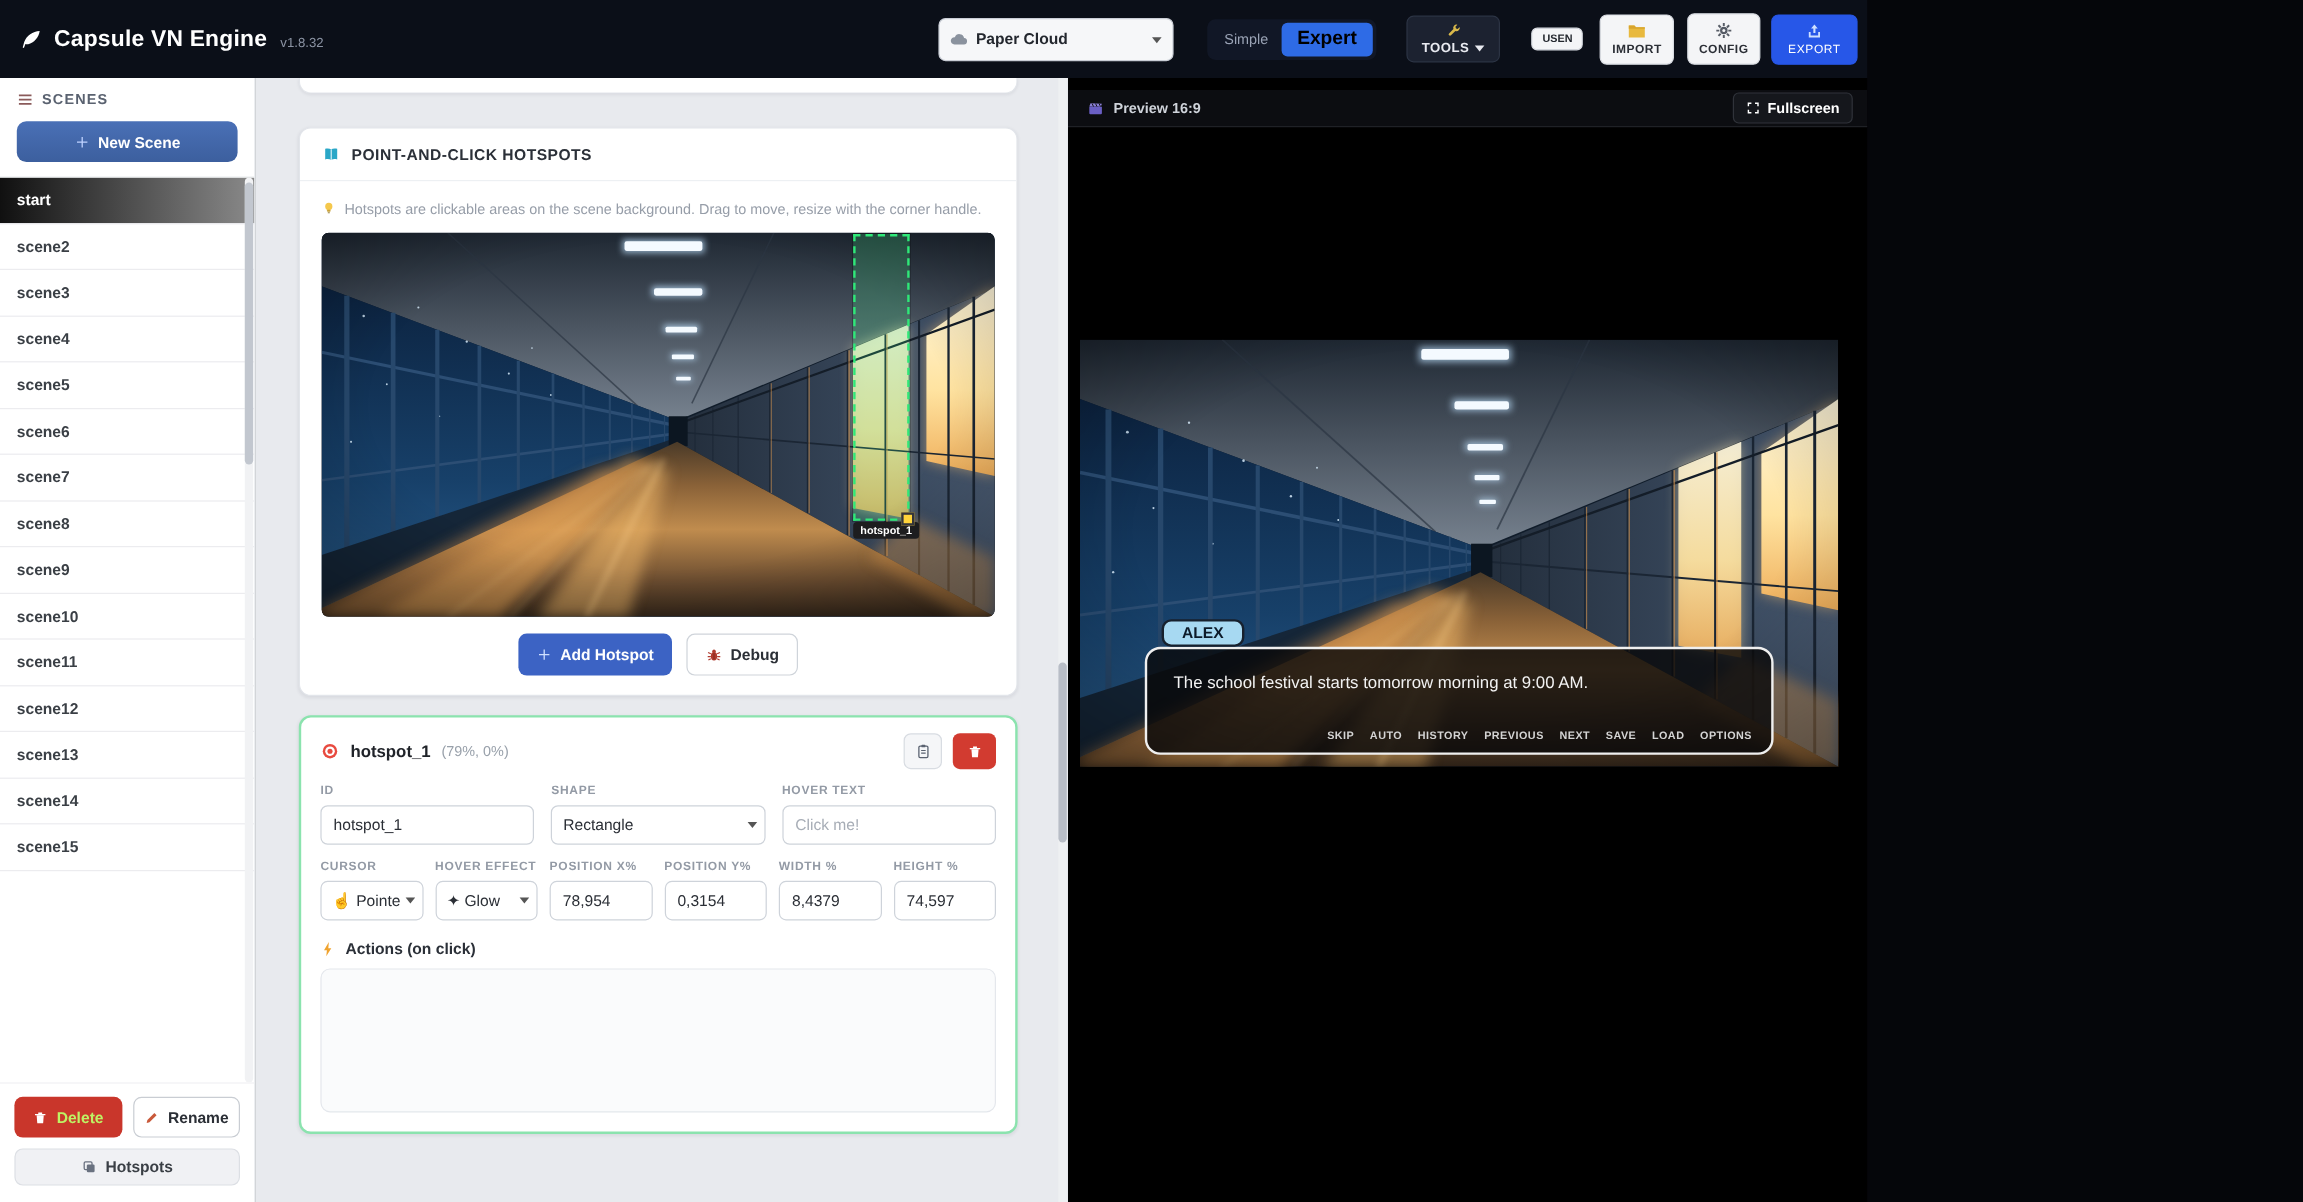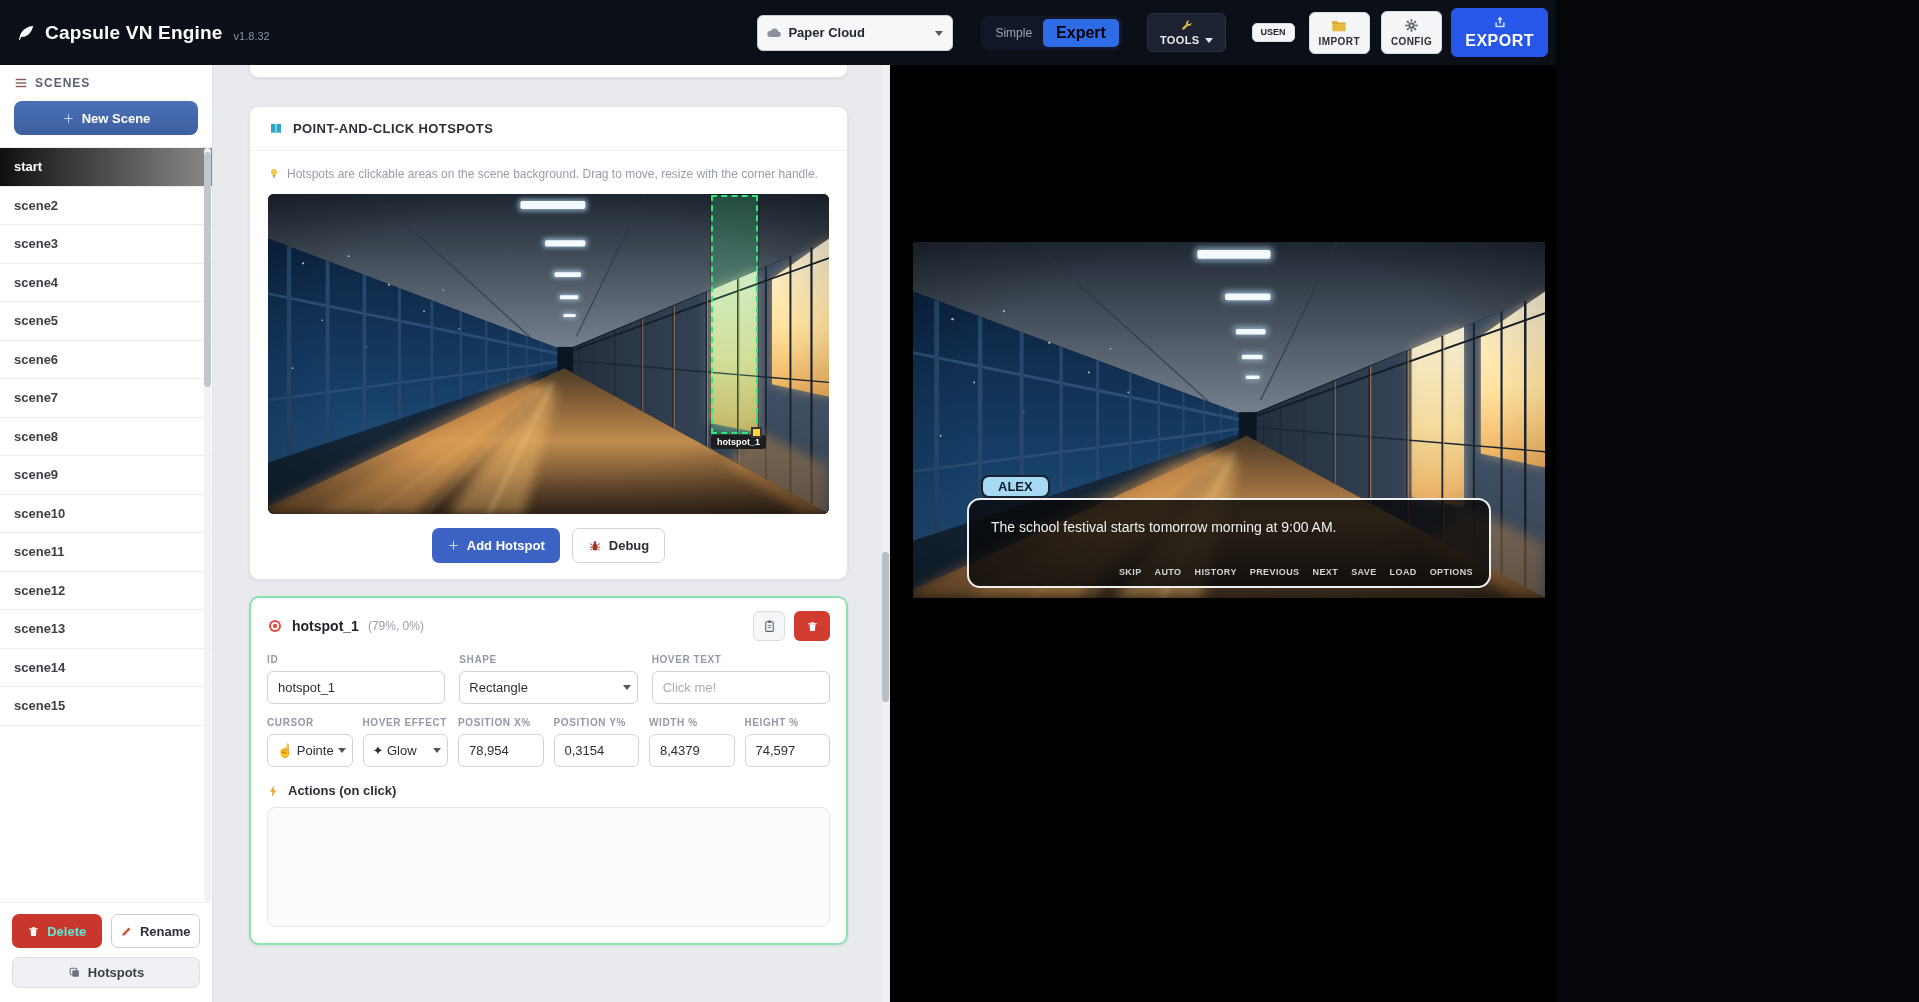--- a/index.html
+++ b/index.html
@@ -29,41 +29,41 @@
   .tools-row{display:flex;align-items:center;gap:5px;font-size:11px;font-weight:bold;letter-spacing:.4px}
   .lang-btn{margin-left:26px;background:#f4f5f7;border:1px solid #d8dbe1;border-radius:5px;padding:3px 8px;display:flex;flex-direction:row;
     align-items:center;line-height:1.2;cursor:pointer;font-family:inherit}
   .lang-btn span{font-size:9px;font-weight:bold;color:#23272e}
   .stack-btn{margin-left:14px;display:flex;flex-direction:column;align-items:center;gap:3px;background:#f4f5f7;border:1px solid #d8dbe1;
     border-radius:6px;padding:6px 9px;cursor:pointer;font-family:inherit}
   .stack-btn .lbl{font-size:10px;font-weight:bold;color:#2b2f36;letter-spacing:.4px}
   .stack-btn.cfg{margin-left:11px}
   .export-btn{margin-left:9px;display:flex;flex-direction:column;align-items:center;gap:3px;background:#2757e8;border:1px solid #2757e8;
     border-radius:6px;padding:6px 13px;cursor:pointer;font-family:inherit}
-  .export-btn .lbl{font-size:16px;font-weight:bold;color:#fff;letter-spacing:.5px}
+  .export-btn .lbl{font-size:10px;font-weight:normal;color:#fff;letter-spacing:.5px}
 
   
   .body-row{flex:1;display:flex;min-height:0}
 
   
   .sidebar{flex:0 0 213px;background:#fff;border-right:1px solid #dfe3e8;display:flex;flex-direction:column;min-height:0}
   .sb-head{display:flex;align-items:center;gap:7px;padding:11px 14px 9px;color:#5a6270}
   .sb-head .t{font-size:12px;font-weight:bold;letter-spacing:1px}
   .new-scene{margin:2px 14px 12px;height:34px;display:flex;align-items:center;justify-content:center;gap:7px;
     background:linear-gradient(180deg,#4a70b6,#3c5f9e);border:none;border-radius:8px;color:#fff;font:bold 13px "Liberation Sans",sans-serif;cursor:pointer}
   .scene-list{flex:1;overflow:hidden;position:relative;border-top:1px solid #eceef0}
   .scene-item{height:38.5px;display:flex;align-items:center;padding:0 14px;border-bottom:1px solid #ececef;cursor:pointer}
   .scene-item .scene-label{font-size:13px;font-weight:600;color:#3a3f45}
   .scene-item.active{background:linear-gradient(90deg,#101010,#8a8a8a)}
   .scene-item.active .scene-label{color:#fff;font-weight:bold}
   .sb-track{position:absolute;top:0;right:1px;bottom:0;width:7px;background:#f1f2f4;border-radius:4px}
   .sb-thumb{position:absolute;top:4px;right:1px;width:7px;height:235px;background:#c2c7cf;border-radius:4px}
   .sidebar-footer{padding:11px 12px 14px;display:grid;grid-template-columns:1fr 1fr;gap:9px;border-top:1px solid #f0f1f3}
   .btn-del{height:34px;display:flex;align-items:center;justify-content:center;gap:7px;background:#c9362b;border:none;border-radius:7px;
-    color:#5eead4;font:bold 13px "Liberation Sans",sans-serif;cursor:pointer}
+    color:#bef264;font:bold 13px "Liberation Sans",sans-serif;cursor:pointer}
   .btn-ren{height:34px;display:flex;align-items:center;justify-content:center;gap:7px;background:#fff;border:1px solid #c9cdd3;border-radius:7px;
     color:#2b2f36;font:bold 13px "Liberation Sans",sans-serif;cursor:pointer}
   .btn-dup{grid-column:1/3;height:31px;display:flex;align-items:center;justify-content:center;gap:7px;background:#f0f1f4;border:1px solid #dcdfe4;
     border-radius:7px;color:#3a3f45;font:600 13px "Liberation Sans",sans-serif;cursor:pointer}
 
   
   .editor-col{flex:0 0 677px;background:#e8eaee;position:relative;overflow:hidden;padding:0 42px 0 36px}
   .scrolled-card{height:13px;background:#fff;border:1px solid #e2e5ea;border-top:none;border-radius:0 0 10px 10px;box-shadow:0 1px 3px rgba(20,30,50,.08)}
   .card{background:#fff;border:1px solid #e2e5ea;border-radius:10px;box-shadow:0 1px 3px rgba(20,30,50,.08)}
   .hotspots-card{margin-top:28px}
@@ -108,21 +108,21 @@
   .mid-thumb{position:absolute;top:52%;right:1px;width:7px;height:150px;background:#b8bdc6;border-radius:4px}
 
   
   .preview{flex:1;background:#000;display:flex;flex-direction:column;min-width:0}
   .pv-head{margin-top:10px;height:31px;display:flex;align-items:center;justify-content:space-between;padding:0 12px 0 16px;
     background:#0c0d11;border-bottom:1px solid #1f2126}
   .pv-title{display:flex;align-items:center;gap:8px;color:#cfd3da;font-size:12px;font-weight:600}
   .btn-fullscreen{display:flex;align-items:center;gap:6px;background:#15171c;border:1px solid #30333a;border-radius:5px;color:#fff;
     font:bold 12px "Liberation Sans",sans-serif;padding:5px 10px;cursor:pointer}
   .pv-canvas{flex:1;position:relative}
-  .game-frame{position:absolute;left:23px;top:177px;width:632px;height:356px;background:#000;overflow:hidden}
+  .game-frame{position:absolute;left:10px;top:177px;width:632px;height:356px;background:#000;overflow:hidden}
   .name-tag{position:absolute;left:68px;top:233px;background:#a7d9f2;border:2px solid #17212e;border-radius:8px;
     padding:2px 15px;font-size:13px;font-weight:bold;color:#0d1b2a;z-index:3}
   .dlg-box{position:absolute;left:54px;top:256px;width:524px;height:90px;background:rgba(8,8,10,.82);
     border:2px solid #efefef;border-radius:13px;z-index:2;cursor:pointer}
   .dlg-text{padding:19px 22px 0;font-size:14px;color:#f2f2f2}
   .quickmenu{position:absolute;right:16px;bottom:9px;display:flex;gap:13px}
   .qm-item{font-size:9px;font-weight:bold;color:#d4d4d4;letter-spacing:.4px;cursor:pointer}
 </style>
 </head>
 <body>
@@ -579,20 +579,40 @@
           <span class="t">Actions (on click)</span>
         </div>
         <div class="actions-stub"></div>
       </section>
 
       <div class="mid-track"></div>
       <div class="mid-thumb"></div>
     </main>
 
     <section class="preview">
+      <div class="pv-head">
+        <span class="pv-title">
+          <svg class="ic" width="14" height="13" viewBox="0 0 24 22">
+            <path d="M3 8l1.8-4.5 16.2.5L19.5 8z" fill="#8a7fd4"></path>
+              <rect x="3" y="8" width="18" height="11" rx="1.5" fill="#6a5fc4"></rect>
+            <g stroke="#0d0e12" stroke-width="1.4">
+                <line x1="7" y1="3.8" x2="9" y2="8"></line>
+                <line x1="12" y1="3.9" x2="14" y2="8"></line>
+                <line x1="17" y1="4" x2="19" y2="8"></line>
+              </g>
+          </svg>
+          <span>Preview 16:9</span>
+        </span>
+        <button class="btn-fullscreen">
+          <svg class="ic" width="12" height="12" viewBox="0 0 24 24">
+            <path d="M4 9V4h5M15 4h5v5M20 15v5h-5M9 20H4v-5" stroke="#fff" stroke-width="2.4" fill="none"></path>
+          </svg>
+          <span>Fullscreen</span>
+        </button>
+      </div>
 
       <div class="pv-canvas">
         <div class="game-frame">
           <svg class="scene-art" viewBox="0 0 640 360" preserveAspectRatio="none">
             <use href="#hallway" width="640" height="360"></use>
           </svg>
           <div class="name-tag">ALEX</div>
           <div class="dlg-box">
             <div class="dlg-text">The school festival starts tomorrow morning at 9:00 AM.</div>
             <div class="quickmenu">

